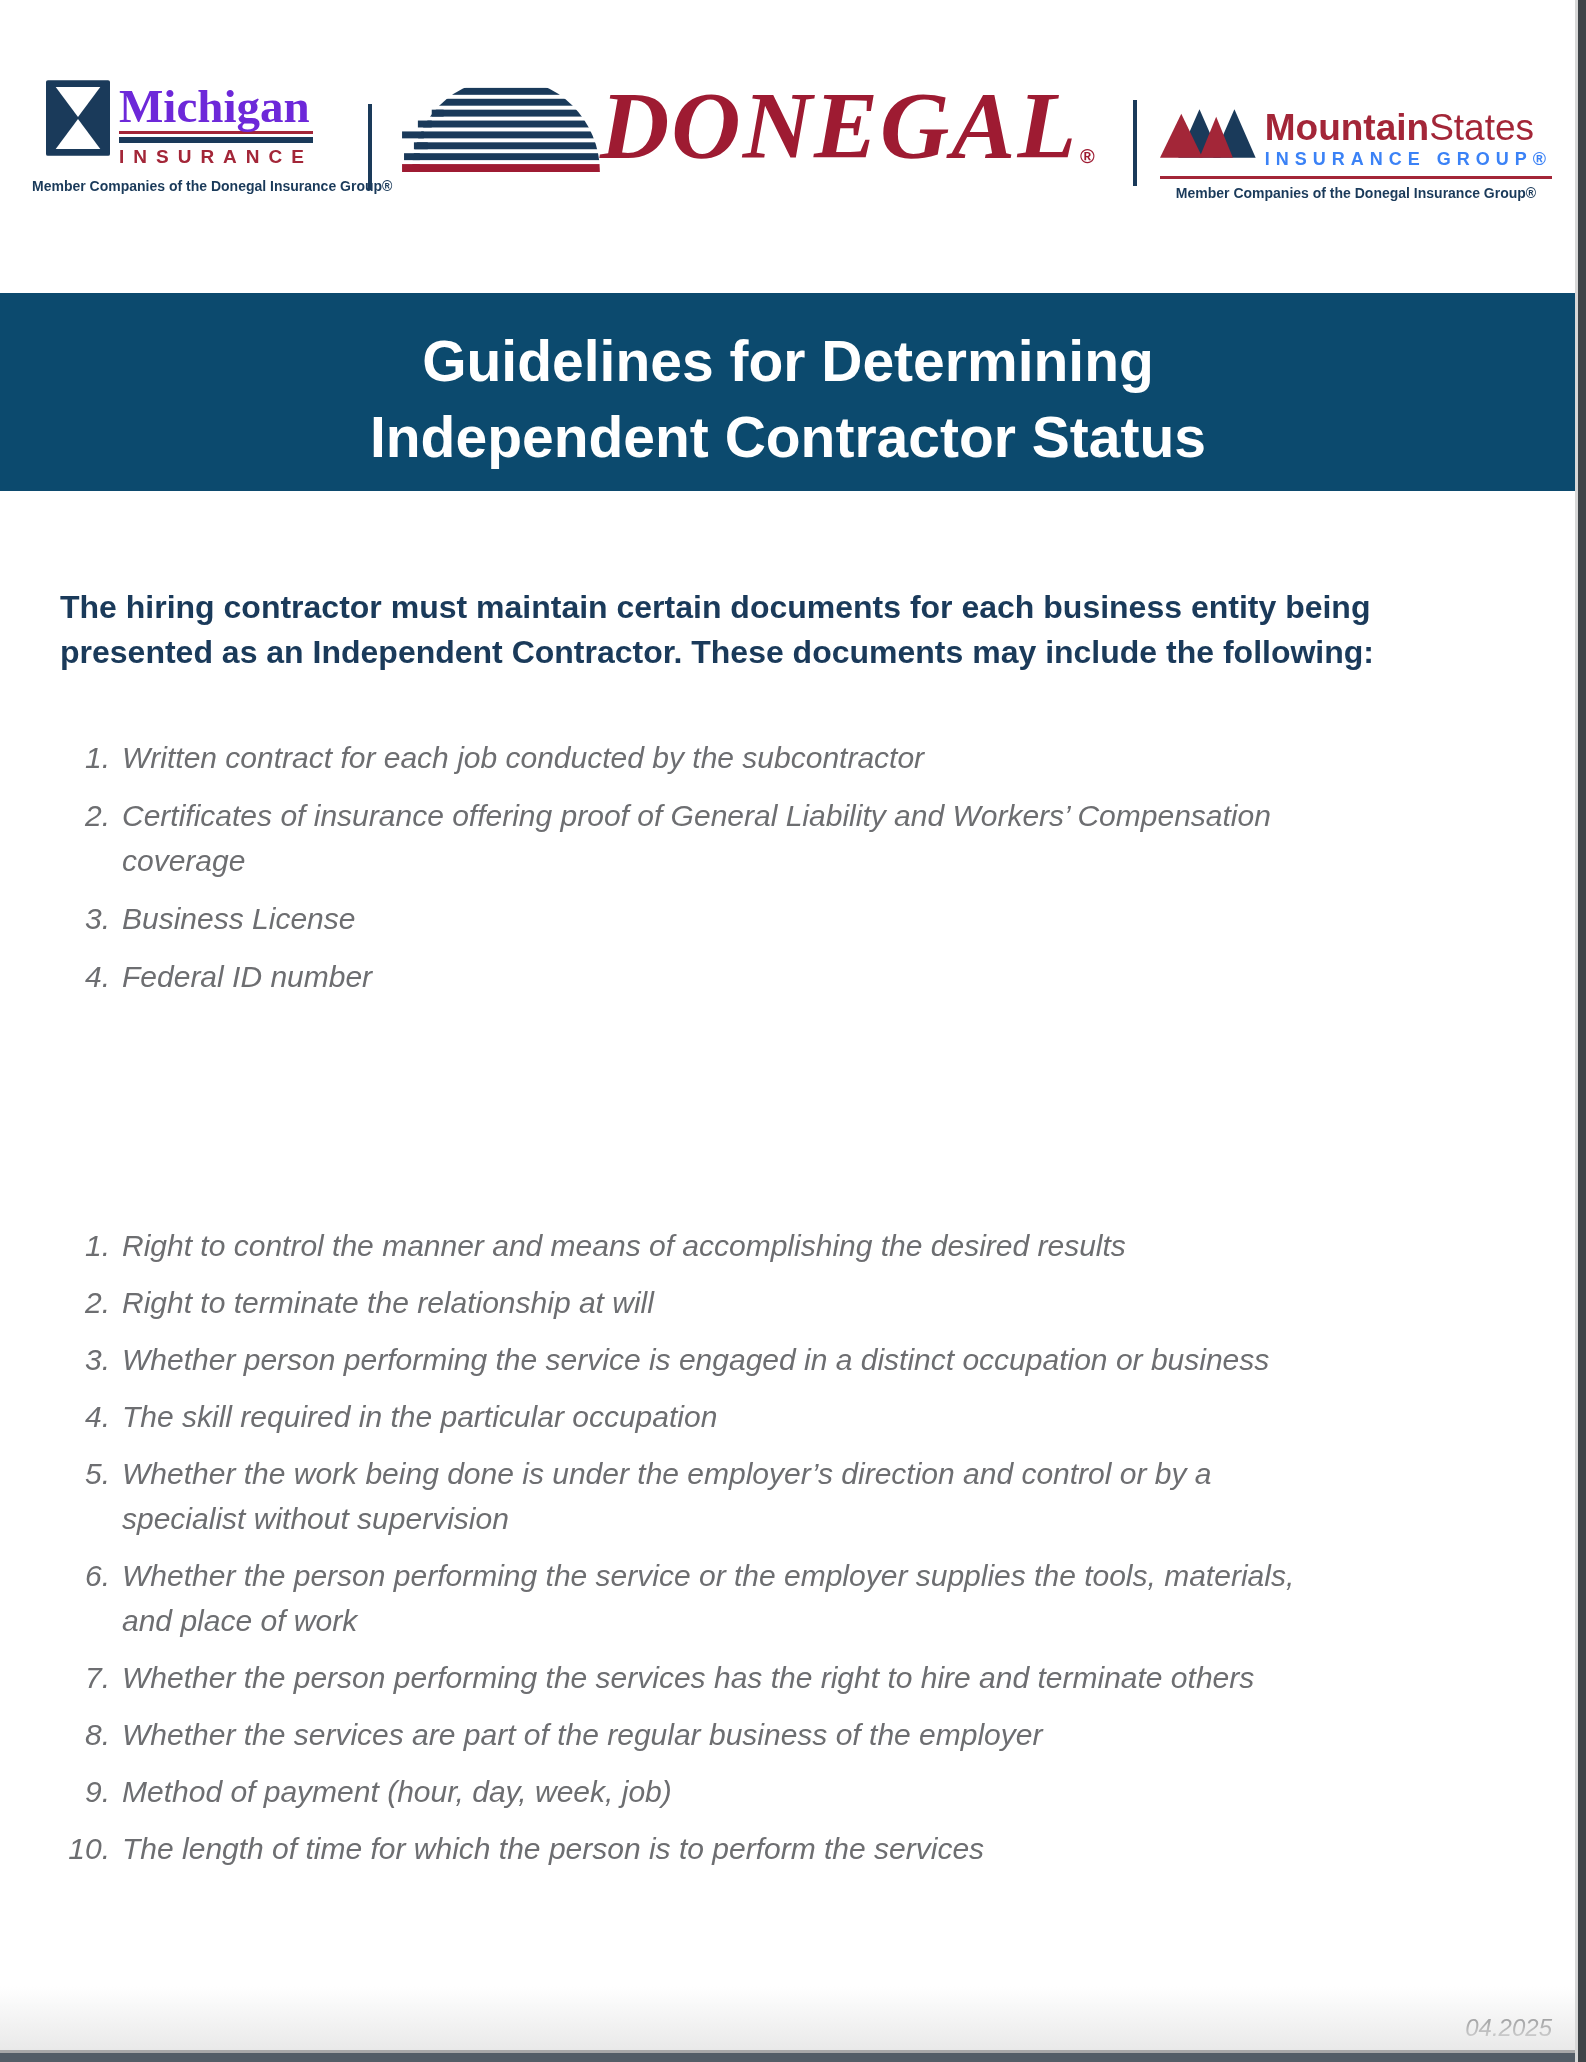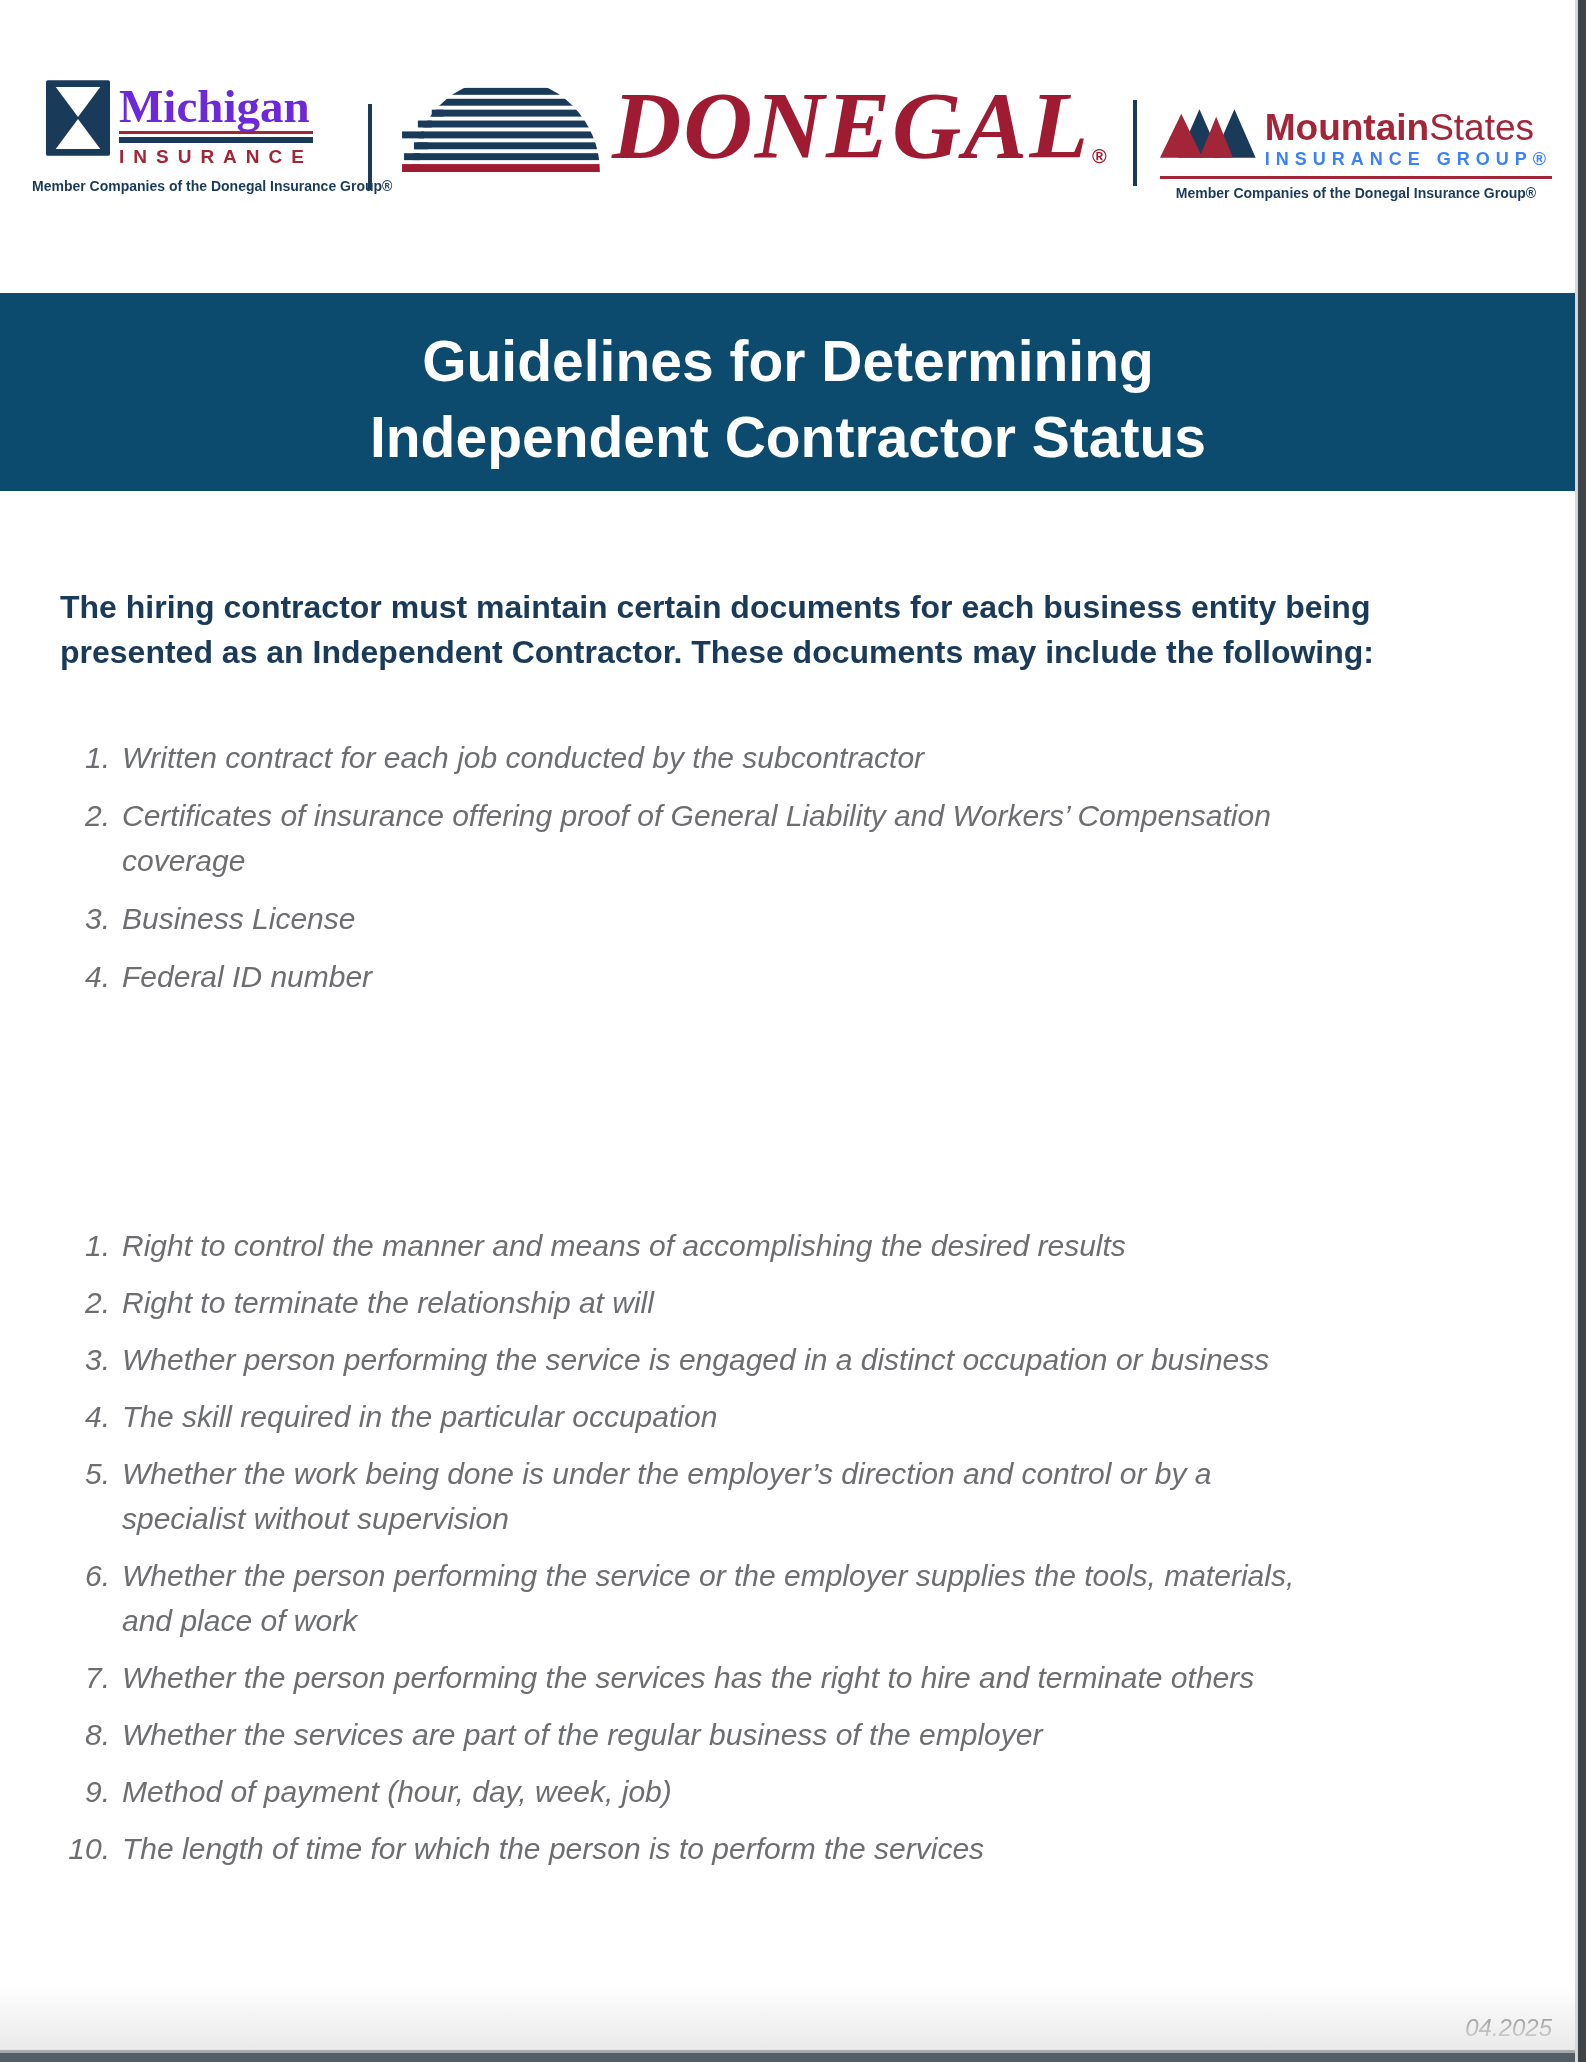--- a/index.html
+++ b/index.html
@@ -33,21 +33,20 @@
   .michigan .member-text { margin-left:-14px; }
 
   .logo-divider { position:absolute; width:4px; background:#1a3a5a; }
   .divider-1 { top:104px; left:368px; height:86px; }
   .divider-2 { top:100px; left:1133px; height:86px; }
 
   .donegal { top:78px; left:402px; display:flex; align-items:flex-end; }
   .dg-word {
     font-family:"Liberation Serif", serif; font-style:italic; font-weight:700;
     font-size:96px; line-height:92px; color:#9e1b32; letter-spacing:2px;
-    margin-left:12px;
   }
   .dg-reg { font-size:20px; color:#9e1b32; font-weight:700; margin-left:2px; margin-bottom:4px; }
 
   .mountain { top:84px; left:1160px; width:392px;margin-top:16px; }
   .ms-top { display:flex; align-items:flex-end; }
   .ms-text { margin-left:6px; padding-bottom:0px; }
   .ms-name { font-size:37px; line-height:38px; color:#a32638; white-space:nowrap; }
   .ms-bold { font-weight:700; }
   .ms-light { font-weight:400; }
   .ms-sub {

